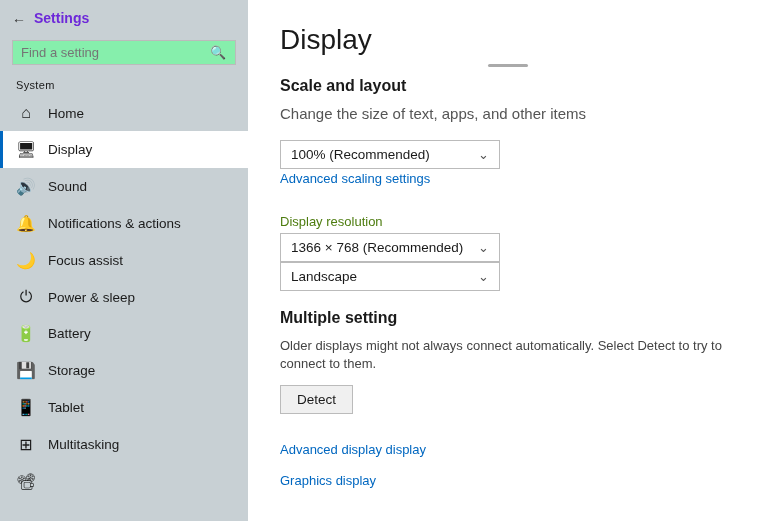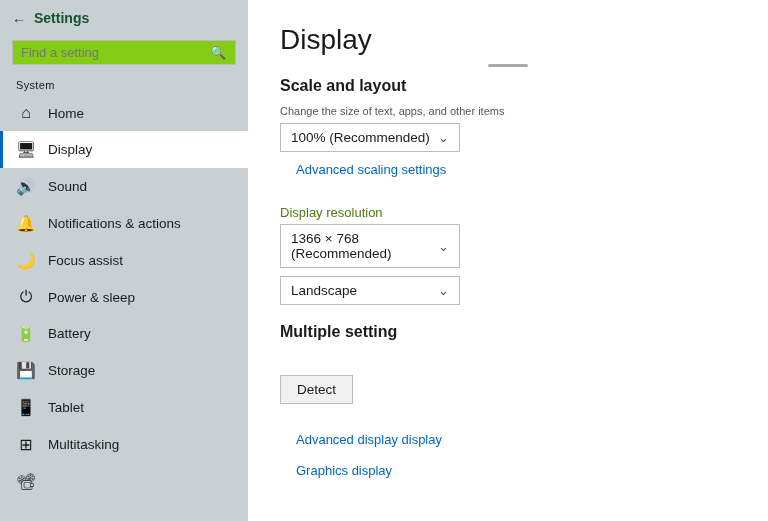--- a/index.html
+++ b/index.html
@@ -22,27 +22,27 @@
       gap: 8px;
       cursor: pointer;
     }
     .sidebar-header .back-icon {
       font-size: 14px;
       color: #333;
     }
     .sidebar-header .title-text {
       font-size: 14px;
       font-weight: 600;
-      color: #14532d;
+      color: #6d28d9;
     }
     .search-box {
       margin: 4px 12px 8px 12px;
       display: flex;
       align-items: center;
-      background: #84cc16;
+      background: #86efac;
       border: 1px solid #bbb;
       padding: 4px 8px;
       gap: 6px;
     }
     .search-box input {
       border: none;
       outline: none;
       font-size: 13px;
       background: transparent;
       flex: 1;
@@ -89,62 +89,61 @@
       margin-bottom: 8px;
     }
     .section-heading {
       font-size: 16px;
       font-weight: 600;
       color: #1a1a1a;
       margin-top: 4px;
       margin-bottom: 10px;
     }
     .section-sub {
-      font-size: 11px;
+      font-size: 15px;
       color: #555;
-      margin-bottom: 6px;
+      margin-bottom: 18px;
     }
     .dropdown {
       display: flex;
       align-items: center;
       justify-content: space-between;
       border: 1px solid #bbb;
       padding: 6px 10px;
-      width: 180px;
+      width: 220px;
       background: #fff;
       cursor: pointer;
       font-size: 13.5px;
       color: #1a1a1a;
-      margin-bottom: 8px;
+      margin-bottom: 0;
     }
     .dropdown .chevron { font-size: 13px; color: #555; }
     .link-text {
       font-size: 13px;
       color: #0067c0;
       cursor: pointer;
       margin-bottom: 14px;
       display: inline-block;
-      margin-left: 16px;
     }
     .label-gray {
       font-size: 13px;
       color: #4d7c0f;
       margin-bottom: 4px;
       margin-top: 14px;
     }
     .divider-section { margin: 18px 0 10px 0; }
 
     .detect-button {
       border: 1px solid #bbb;
       background: #f0f0f0;
       padding: 6px 16px;
       font-size: 13.5px;
       cursor: pointer;
       color: #1a1a1a;
-      margin-top: 24px;
+      margin-top: 8px;
       margin-bottom: 16px;
     }
     .multi-desc {
       font-size: 13px;
       color: #444;
       margin-bottom: 4px;
       line-height: 1.4;
       max-width: 460px;
     }
     .scroll-indicator {
@@ -232,20 +231,21 @@
     <span class="chevron">⌄</span>
   </div>
 
   <div class="dropdown">
     <span>Landscape</span>
     <span class="chevron">⌄</span>
   </div>
 
   <div class="divider-section">
     <h2 class="section-heading">Multiple setting</h2>
+    <p class="multi-desc">Older displays might not always connect automatically. Select Detect to try to connect to them.</p>
     <button class="detect-button">Detect</button>
   </div>
 
   <div>
     <a class="link-text">Advanced display display</a>
   </div>
   <div>
     <a class="link-text">Graphics display</a>
   </div>
 </div>

